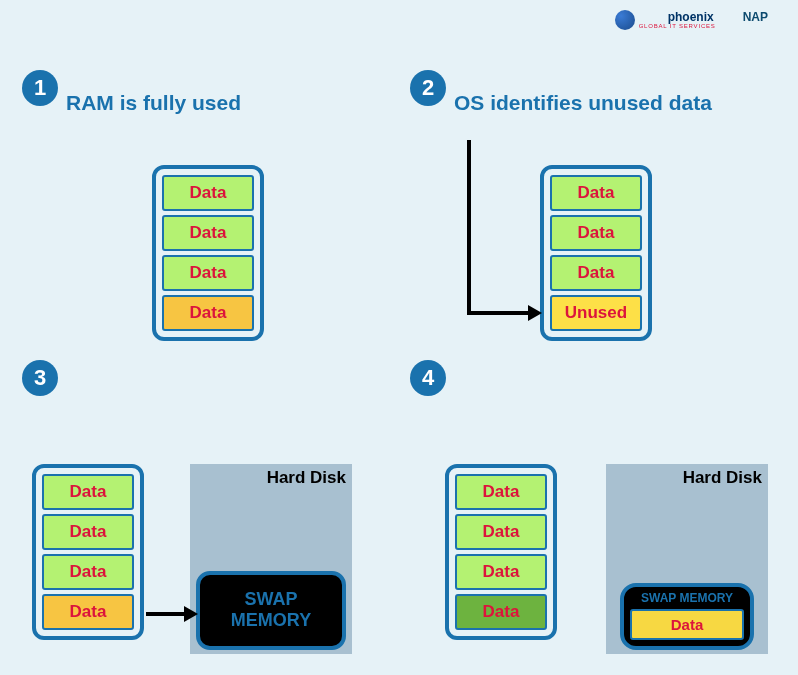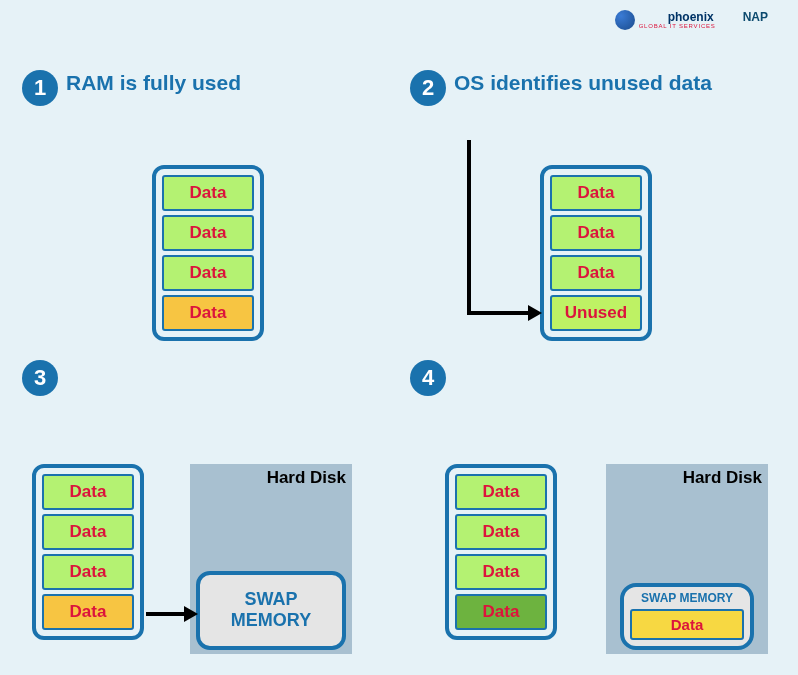--- a/index.html
+++ b/index.html
@@ -60,21 +60,21 @@
     display: flex;
     align-items: center;
     justify-content: center;
     flex-shrink: 0;
   }
   .step-title {
     color: #1a72ad;
     font-weight: bold;
     font-size: 21px;
     line-height: 1.2;
-    margin-top: 0;
+    margin-top: 20px;
     max-width: 310px;
   }
 
   .ram-box {
     border: 4px solid #1a72ad;
     border-radius: 12px;
     padding: 6px;
     display: flex;
     flex-direction: column;
     gap: 4px;
@@ -83,38 +83,38 @@
   .cell {
     border: 2px solid #1a72ad;
     border-radius: 3px;
     text-align: center;
     font-weight: bold;
     font-size: 17px;
     padding: 6px 0;
   }
   .cell-green { background: #b4f272; color: #DC143C; }
   .cell-orange { background: #f7c542; color: #DC143C; }
-  .cell-unused { background: #bef264; color: #DC143C; }
+  .cell-unused { background: #fde047; color: #DC143C; }
   .cell-dark-green { background: #6db33f; color: #DC143C; }
 
   .disk-box {
     background: #a8c0d0;
     padding: 2px;
     font-weight: bold;
     color: #000;
   }
   .disk-label {
     text-align: right;
     font-size: 17px;
     padding: 2px 4px 0 0;
   }
   .swap-box {
     border: 4px solid #1a72ad;
     border-radius: 14px;
-    background: #e5e5e5;
+    background: #000000;
     text-align: center;
     color: #1a72ad;
     font-weight: bold;
   }
   .swap-big {
     padding: 14px 10px;
     font-size: 18px;
     line-height: 1.2;
   }
   .swap-small {

